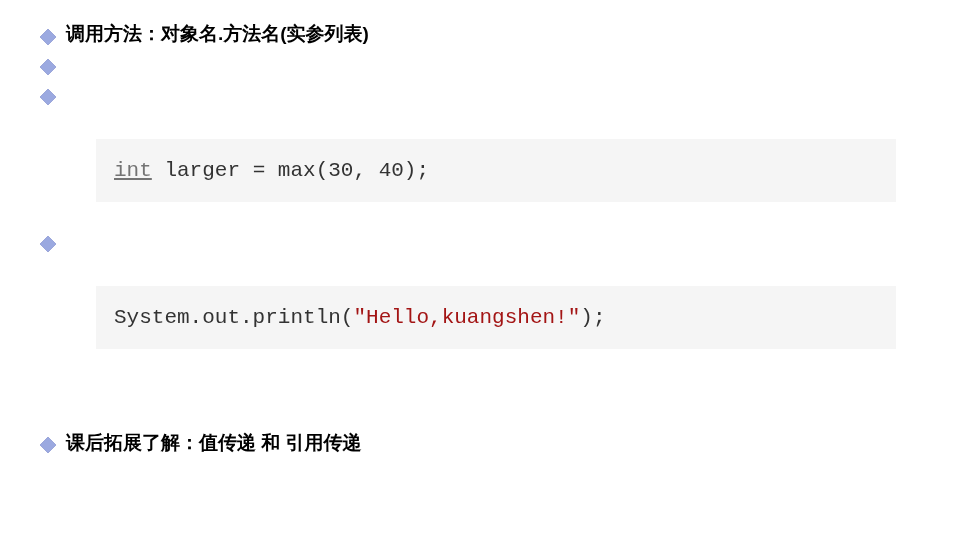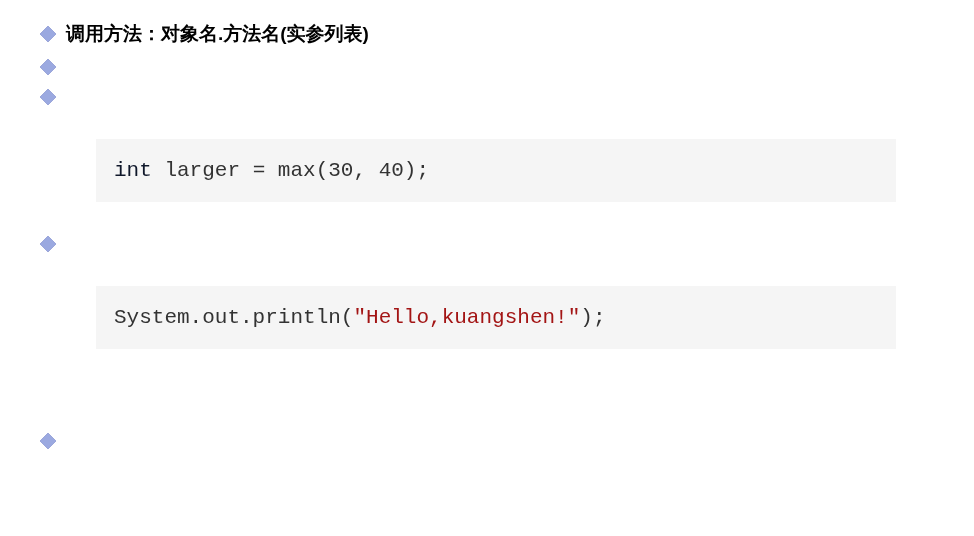--- a/index.html
+++ b/index.html
@@ -8,21 +8,21 @@
       box-sizing: border-box;
     }
     body {
       background: #ffffff;
       font-family: "Microsoft YaHei", "SimHei", sans-serif;
       padding: 20px 40px;
       width: 974px;
     }
     .bullet-item {
       display: flex;
-      align-items: center;
+      align-items: flex-end;
       margin-bottom: 6px;
     }
     .bullet-icon {
       flex-shrink: 0;
       margin-right: 10px;
       margin-top: 4px;
     }
     .bullet-text {
       font-size: 19px;
       font-weight: bold;
@@ -32,21 +32,22 @@
     .code-block {
       background: #f5f5f5;
       margin: 30px 0 30px 56px;
       padding: 20px 18px;
       font-family: Consolas, Monaco, "Courier New", monospace;
       font-size: 21px;
       color: #333;
       width: 800px;
     }
     .code-keyword {
-      color: #0f172a;
+      color: #737373;
+      text-decoration: underline;
     }
     .code-string {
       color: #a31515;
     }
     .spacer-lg {
       height: 50px;
     }
   </style>
 </head>
 <body>
@@ -93,13 +94,14 @@
 </div>
 
 <div class="spacer-lg"></div>
 
 <div class="bullet-item">
   <span class="bullet-icon">
     <svg width="16" height="16" viewBox="0 0 16 16">
       <path d="M8 0 L16 8 L8 16 L0 8 Z" fill="#9ba9e0" stroke="#6a7bc4" stroke-width="0.5"></path>
     </svg>
   </span>
+  <span class="bullet-text">课后拓展了解：值传递 和 引用传递</span>
 </div>
 
 </body></html>

